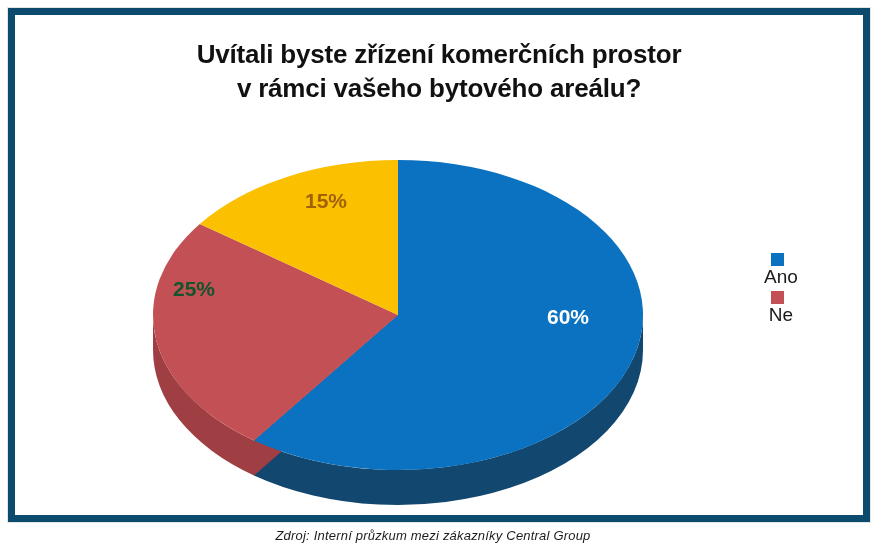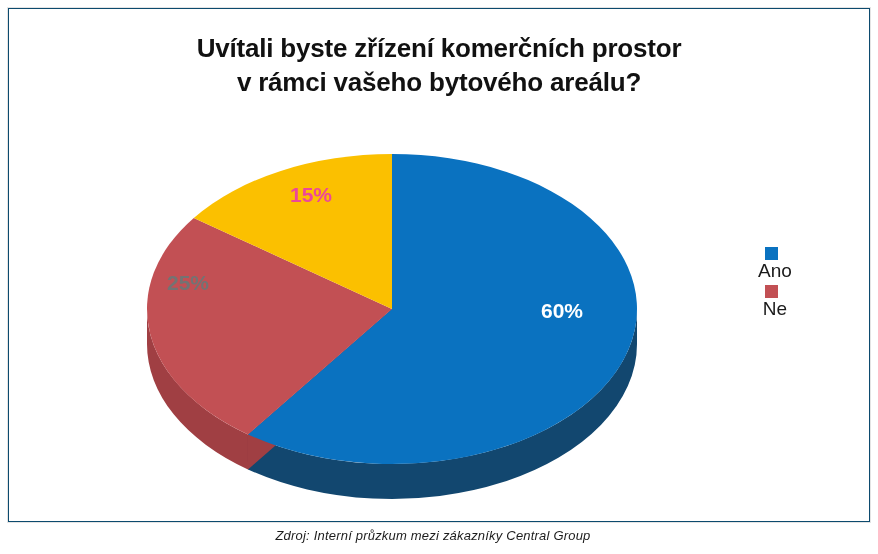--- a/index.html
+++ b/index.html
@@ -16,21 +16,21 @@
   }
 
   #chart-frame {
     position: absolute;
     left: 8px;
     top: 8px;
     width: 862px;
     height: 514px;
     box-sizing: border-box;
     background: #ffffff;
-    border: 1px solid #0c4a6e;
+    border: 7px solid #0c4a6e;
     box-shadow: 0 0 0 1px #e4e4e4;
   }
 
   #chart-title {
     position: absolute;
     left: 0;
     top: 22px;
     width: 100%;
     text-align: center;
     font-size: 26px;
@@ -74,22 +74,22 @@
     white-space: nowrap;
   }
 
   .slice-label {
     position: absolute;
     font-size: 21px;
     font-weight: bold;
     white-space: nowrap;
   }
   #label-ano  { left: 532px; top: 290px; color: #ffffff; }
-  #label-ne   { left: 158px; top: 262px; color: #737373; }
-  #label-nevim{ left: 281px; top: 174px; color: #ec4899; text-align: right; }
+  #label-ne   { left: 158px; top: 262px; color: #14532d; }
+  #label-nevim{ left: 290px; top: 174px; color: #a16207; text-align: right; }
 
   #source-note {
     position: absolute;
     left: 0;
     top: 528px;
     width: 866px;
     text-align: center;
     font-size: 13px;
     font-style: italic;
     color: #1c1c1c;

